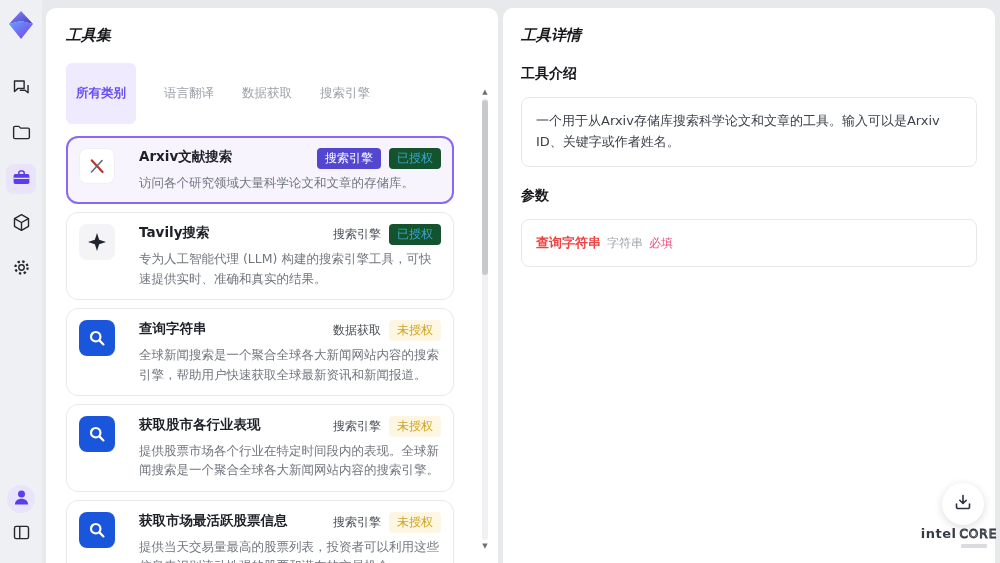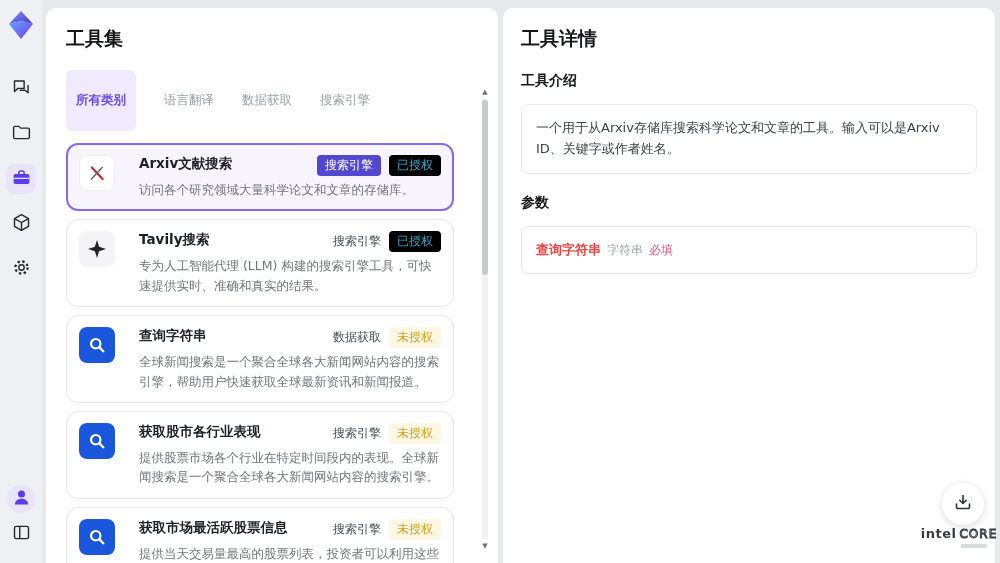--- a/index.html
+++ b/index.html
@@ -15,21 +15,21 @@
   .rail-btn svg { width:21px; height:21px; }
   .rail-btn.active { background:#eae4fb; }
   .rail-bottom { margin-top:auto; display:flex; flex-direction:column; align-items:center; gap:6px; margin-bottom:14px; }
   .rail-bottom .rail-btn.user-btn { background:#e9e3fb; border-radius:50%; width:28px; height:28px; }
 
   
   .panel { position:absolute; top:8px; background:#fff; border-radius:10px 10px 0 0; }
   .panel-left  { left:46px;  width:452px; height:555px; padding:18px 20px 0 20px; }
   .panel-right { left:503px; width:492px; height:555px; padding:18px 18px 0 18px; }
 
-  .panel-title { font-size:19px; font-weight:bold; color:#17181c; }
+  .panel-title { font-size:15px; font-weight:bold; color:#17181c;font-style:italic; }
 
   
   .tabs { display:flex; align-items:center; gap:28px; margin-top:18px; font-size:12.5px; }
   .tab { color:#9ba1a9; cursor:pointer; white-space:nowrap; }
   .tab.active { background:#efeafd; color:#6a4ef0; font-weight:bold; padding:22px 10px; border-radius:6px; }
 
   
   .tool-list { margin-top:12px; height:452px; overflow:hidden; display:flex; flex-direction:column; gap:8px; padding-right:24px; }
   .tool-row { flex-shrink:0; display:flex; gap:24px; padding:11px 12px; background:#fff;
               border:1px solid #e7e8ea; border-radius:12px; cursor:pointer; }
@@ -39,21 +39,21 @@
   .tool-icon.arxiv { background:#ffffff; box-shadow:0 0 0 1px #efeff2 inset; }
   .tool-icon.blue-search { background:#1a56db; }
   .tool-icon svg { width:24px; height:24px; }
   .tool-main { flex:1; min-width:0; }
   .tool-head { display:flex; align-items:flex-start; }
   .tool-name { font-size:13.5px; font-weight:bold; color:#1d2027; }
   .tool-badges { margin-left:auto; display:flex; gap:8px; align-items:center; }
   .badge { font-size:12px; padding:2px 8px; border-radius:4px; white-space:nowrap; }
   .badge.solid  { background:#5347d0; color:#fff; }
   .badge.plain  { background:transparent; color:#4a5058; padding:2px 0; }
-  .badge.auth   { background:#000000; color:#3aa7cb; }
+  .badge.auth   { background:#14532d; color:#3aa7cb; }
   .badge.unauth { background:#fdf6e3; color:#d2a31d; }
   .tool-desc { font-size:12.5px; color:#71767e; line-height:1.55; margin-top:4px; max-width:318px; }
 
   
   .list-scrollbar { position:absolute; right:9px; top:80px; height:464px; width:8px; }
   .sb-track { position:absolute; inset:10px 1px 12px 1px; background:#f1f1f3; border-radius:3px; }
   .sb-thumb { position:absolute; left:1px; top:12px; width:6px; height:175px; background:#c8c9ce; border-radius:3px; }
   .sb-arrow { position:absolute; left:0; width:8px; font-size:7px; color:#6b6f76; text-align:center; line-height:8px; }
   .sb-arrow.up { top:0; } .sb-arrow.down { bottom:2px; }
 

